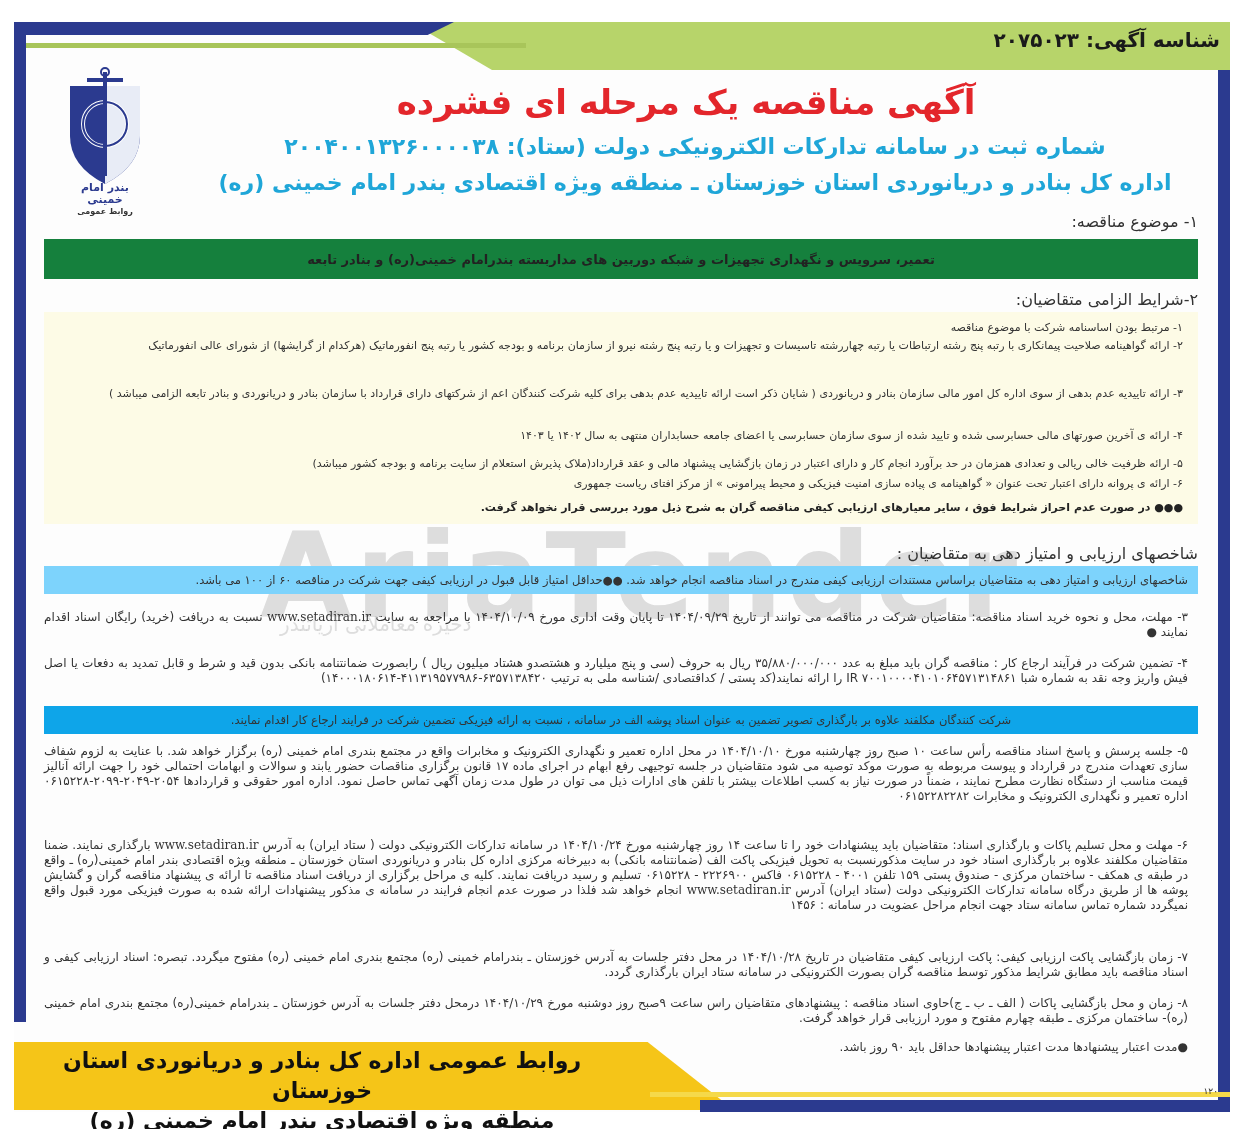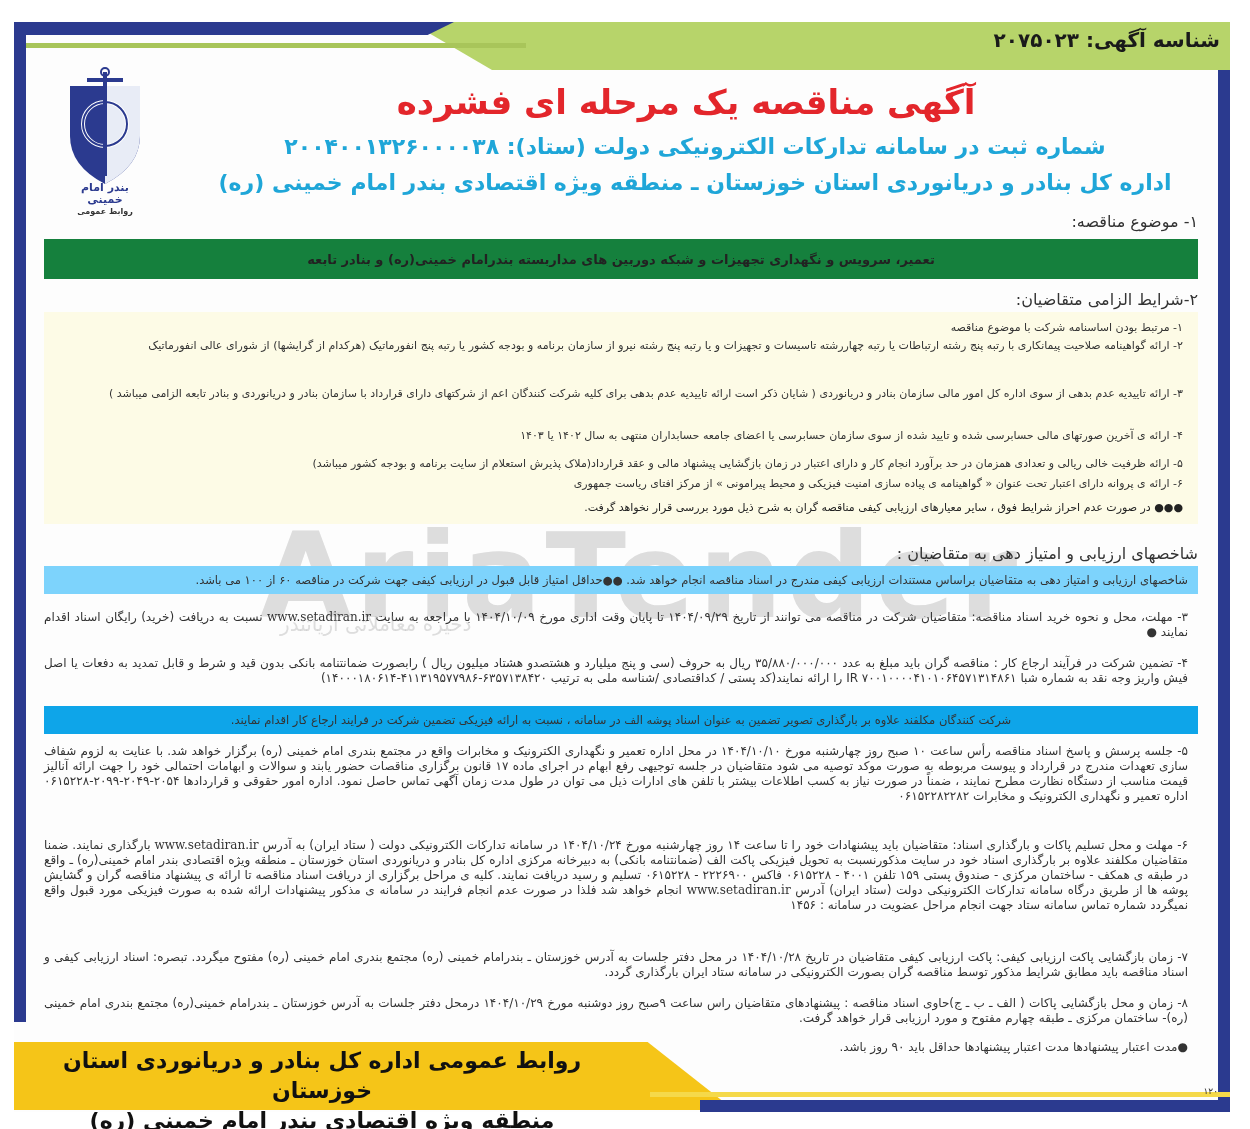--- a/index.html
+++ b/index.html
@@ -28,21 +28,21 @@
   .sub2 { position:absolute; left:180px; right:40px; top:170px; text-align:center; font-size:22px;
           font-weight:bold; color:#1fa6d8; }
 
   .sec-label { position:absolute; right:52px; font-size:16px; color:#333; }
   .subject-box { position:absolute; left:44px; right:52px; top:229px; height:40px; background:#15803d;
                  display:flex; align-items:center; justify-content:center; font-size:13px; font-weight:bold; color:#222;margin-top:10px; }
 
   .cond-box { position:absolute; left:44px; right:52px; top:312px; height:212px; background:#fdfbe6; }
   .cond-line { position:absolute; right:67px; font-size:11px; line-height:15px; color:#333; white-space:nowrap; }
   .cond-line.wrap { white-space:normal; left:56px; }
-  .cond-note { font-weight:normal; color:#222; }
+  .cond-note { font-weight:bold; color:#222; }
 
   .eval-box { position:absolute; left:44px; right:52px; top:566px; height:28px; background:#7dd3fc;
               display:flex; align-items:center; justify-content:flex-start; padding-right:10px; font-size:11.5px; color:#333; }
 
   .para { position:absolute; right:62px; left:44px; font-size:12px; line-height:15px; color:#333; text-align:justify; }
   .para .url { direction:ltr; unicode-bidi:embed; font-family:"DejaVu Serif", serif; }
 
   .guar-box { position:absolute; left:44px; right:52px; top:706px; height:28px; background:#0ea5e9;
               display:flex; align-items:center; justify-content:center; font-size:11.5px; color:#333; }
 

